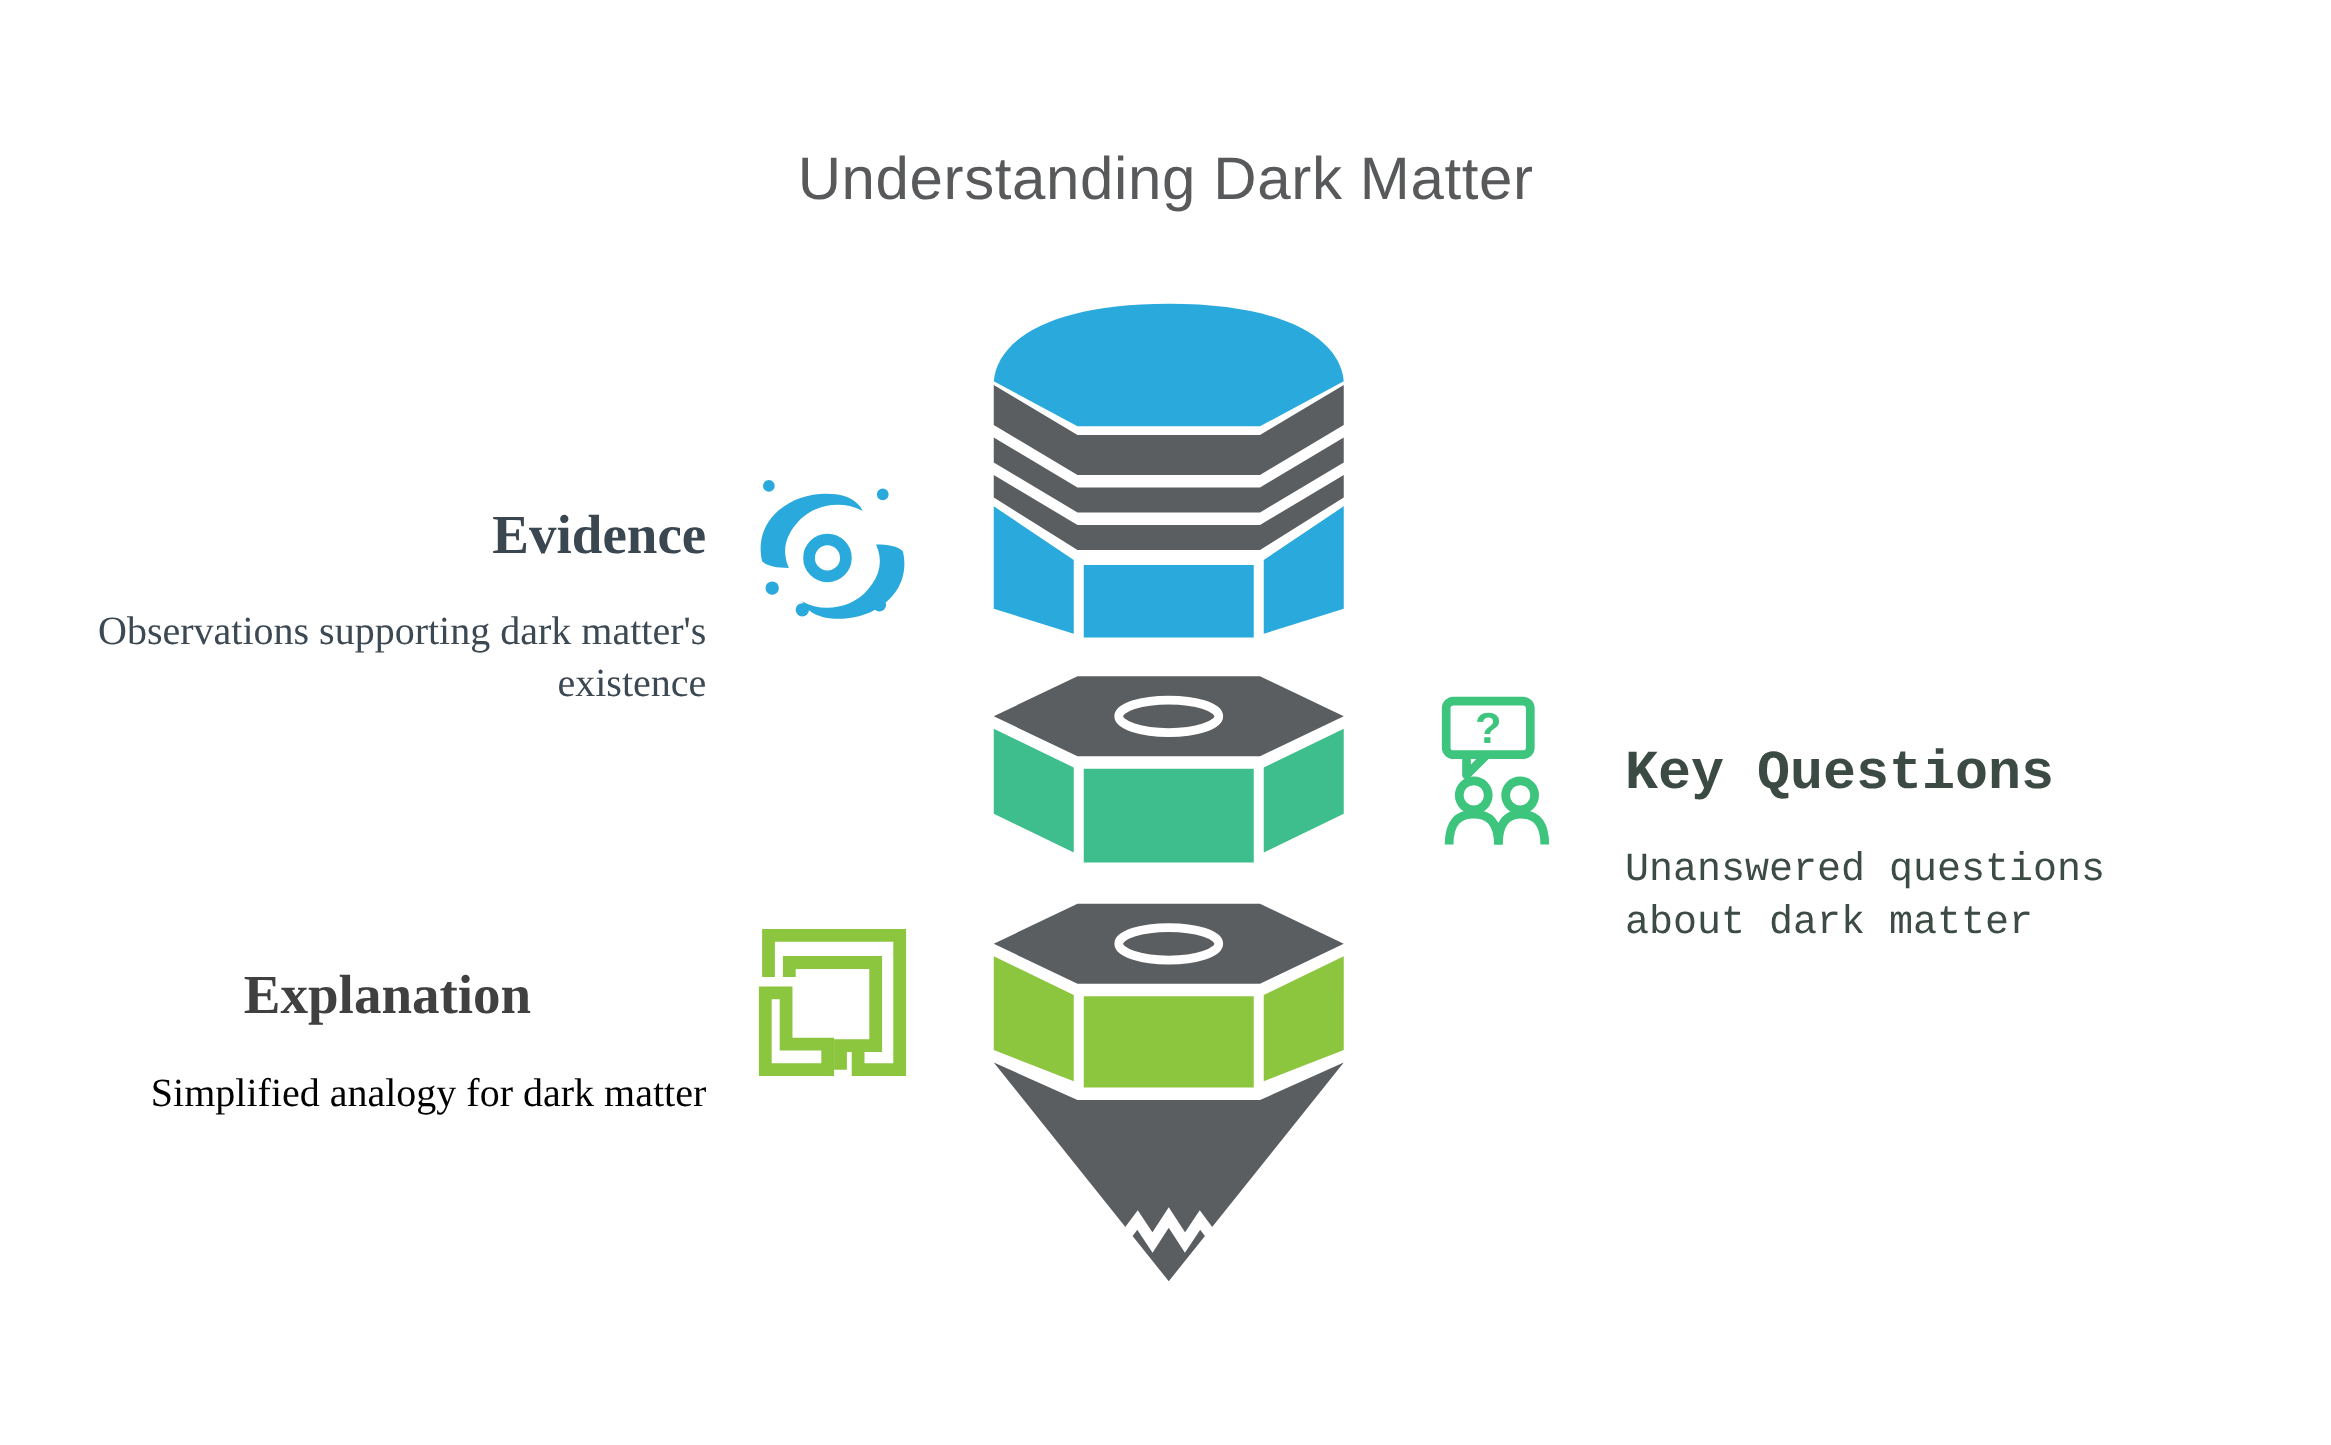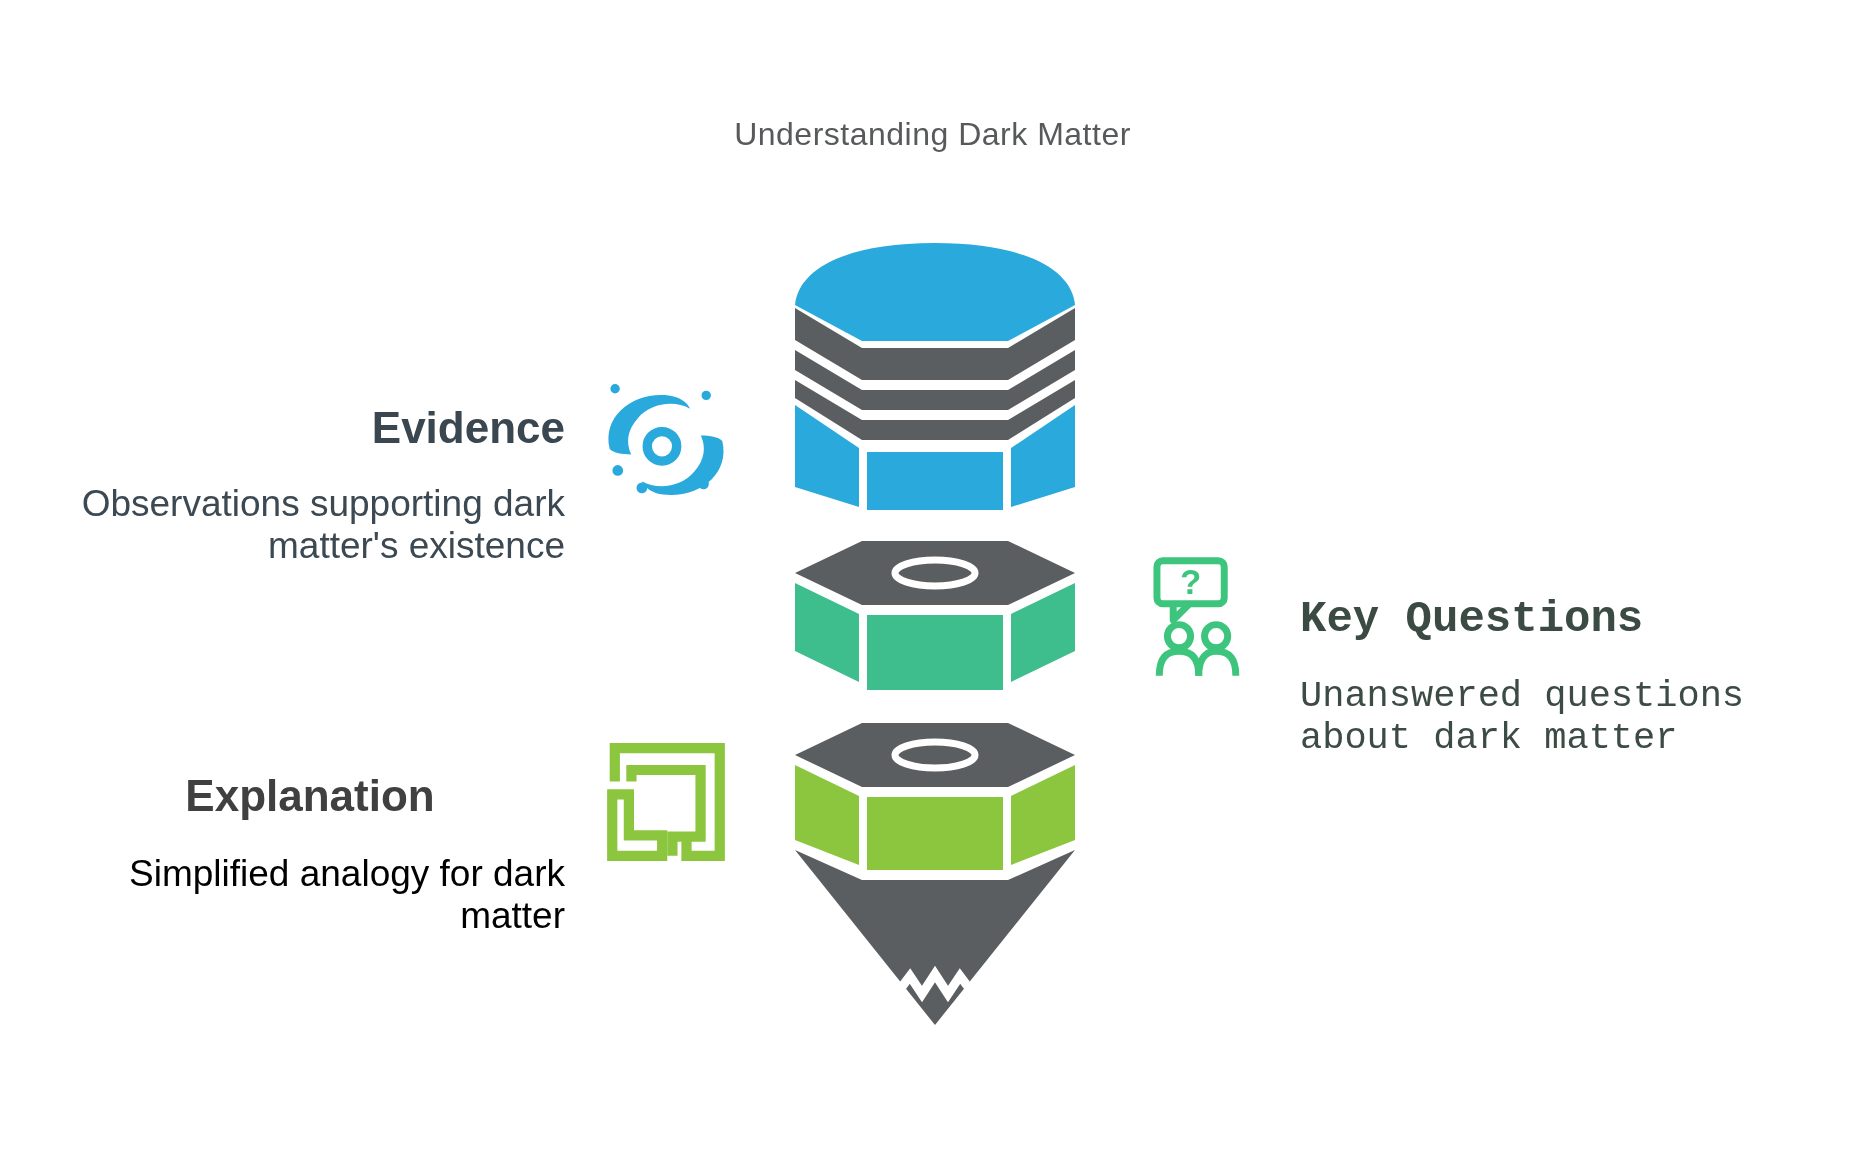--- a/index.html
+++ b/index.html
@@ -3,27 +3,27 @@
 <meta charset="utf-8">
 <style>
   html,body { margin:0; padding:0; background:#ffffff; }
   .canvas {
     position:relative; width:1865px; height:1156px;
     background:#ffffff; overflow:hidden;
     font-family:"Liberation Sans", sans-serif;
   }
   .title {
     position:absolute; top:116px; left:0; width:100%;
-    text-align:center; font-size:32px; font-weight:400;
+    text-align:center; font-size:48px; font-weight:400;
     color:#58595B; letter-spacing:0.5px;
   }
   .text-block { position:absolute; }
   .text-block h2 { margin:0; font-size:44px; font-weight:700; line-height:1.25; }
-  .text-block p  { margin:28px 0 0 0; font-size:37px; font-weight:400; line-height:42px; }
-  .align-right { text-align:right; }
+  .text-block p  { margin:28px 0 0 0; font-size:32px; font-weight:400; line-height:42px; }
+  .align-right { text-align:right;font-family:Liberation Serif, serif; }
   .align-left  { text-align:left;font-family:Liberation Mono, monospace; }
 
   .evidence-block { left:55px; top:400px; width:510px; }
   .evidence-block h2 { color:#3A4750; }
   .evidence-block p  { color:#3C4953; }
 
   .keyq-block { left:1300px; top:592px; width:480px; }
   .keyq-block h2 { color:#3B4A43; }
   .keyq-block p  { color:#3D4B45; }
 

